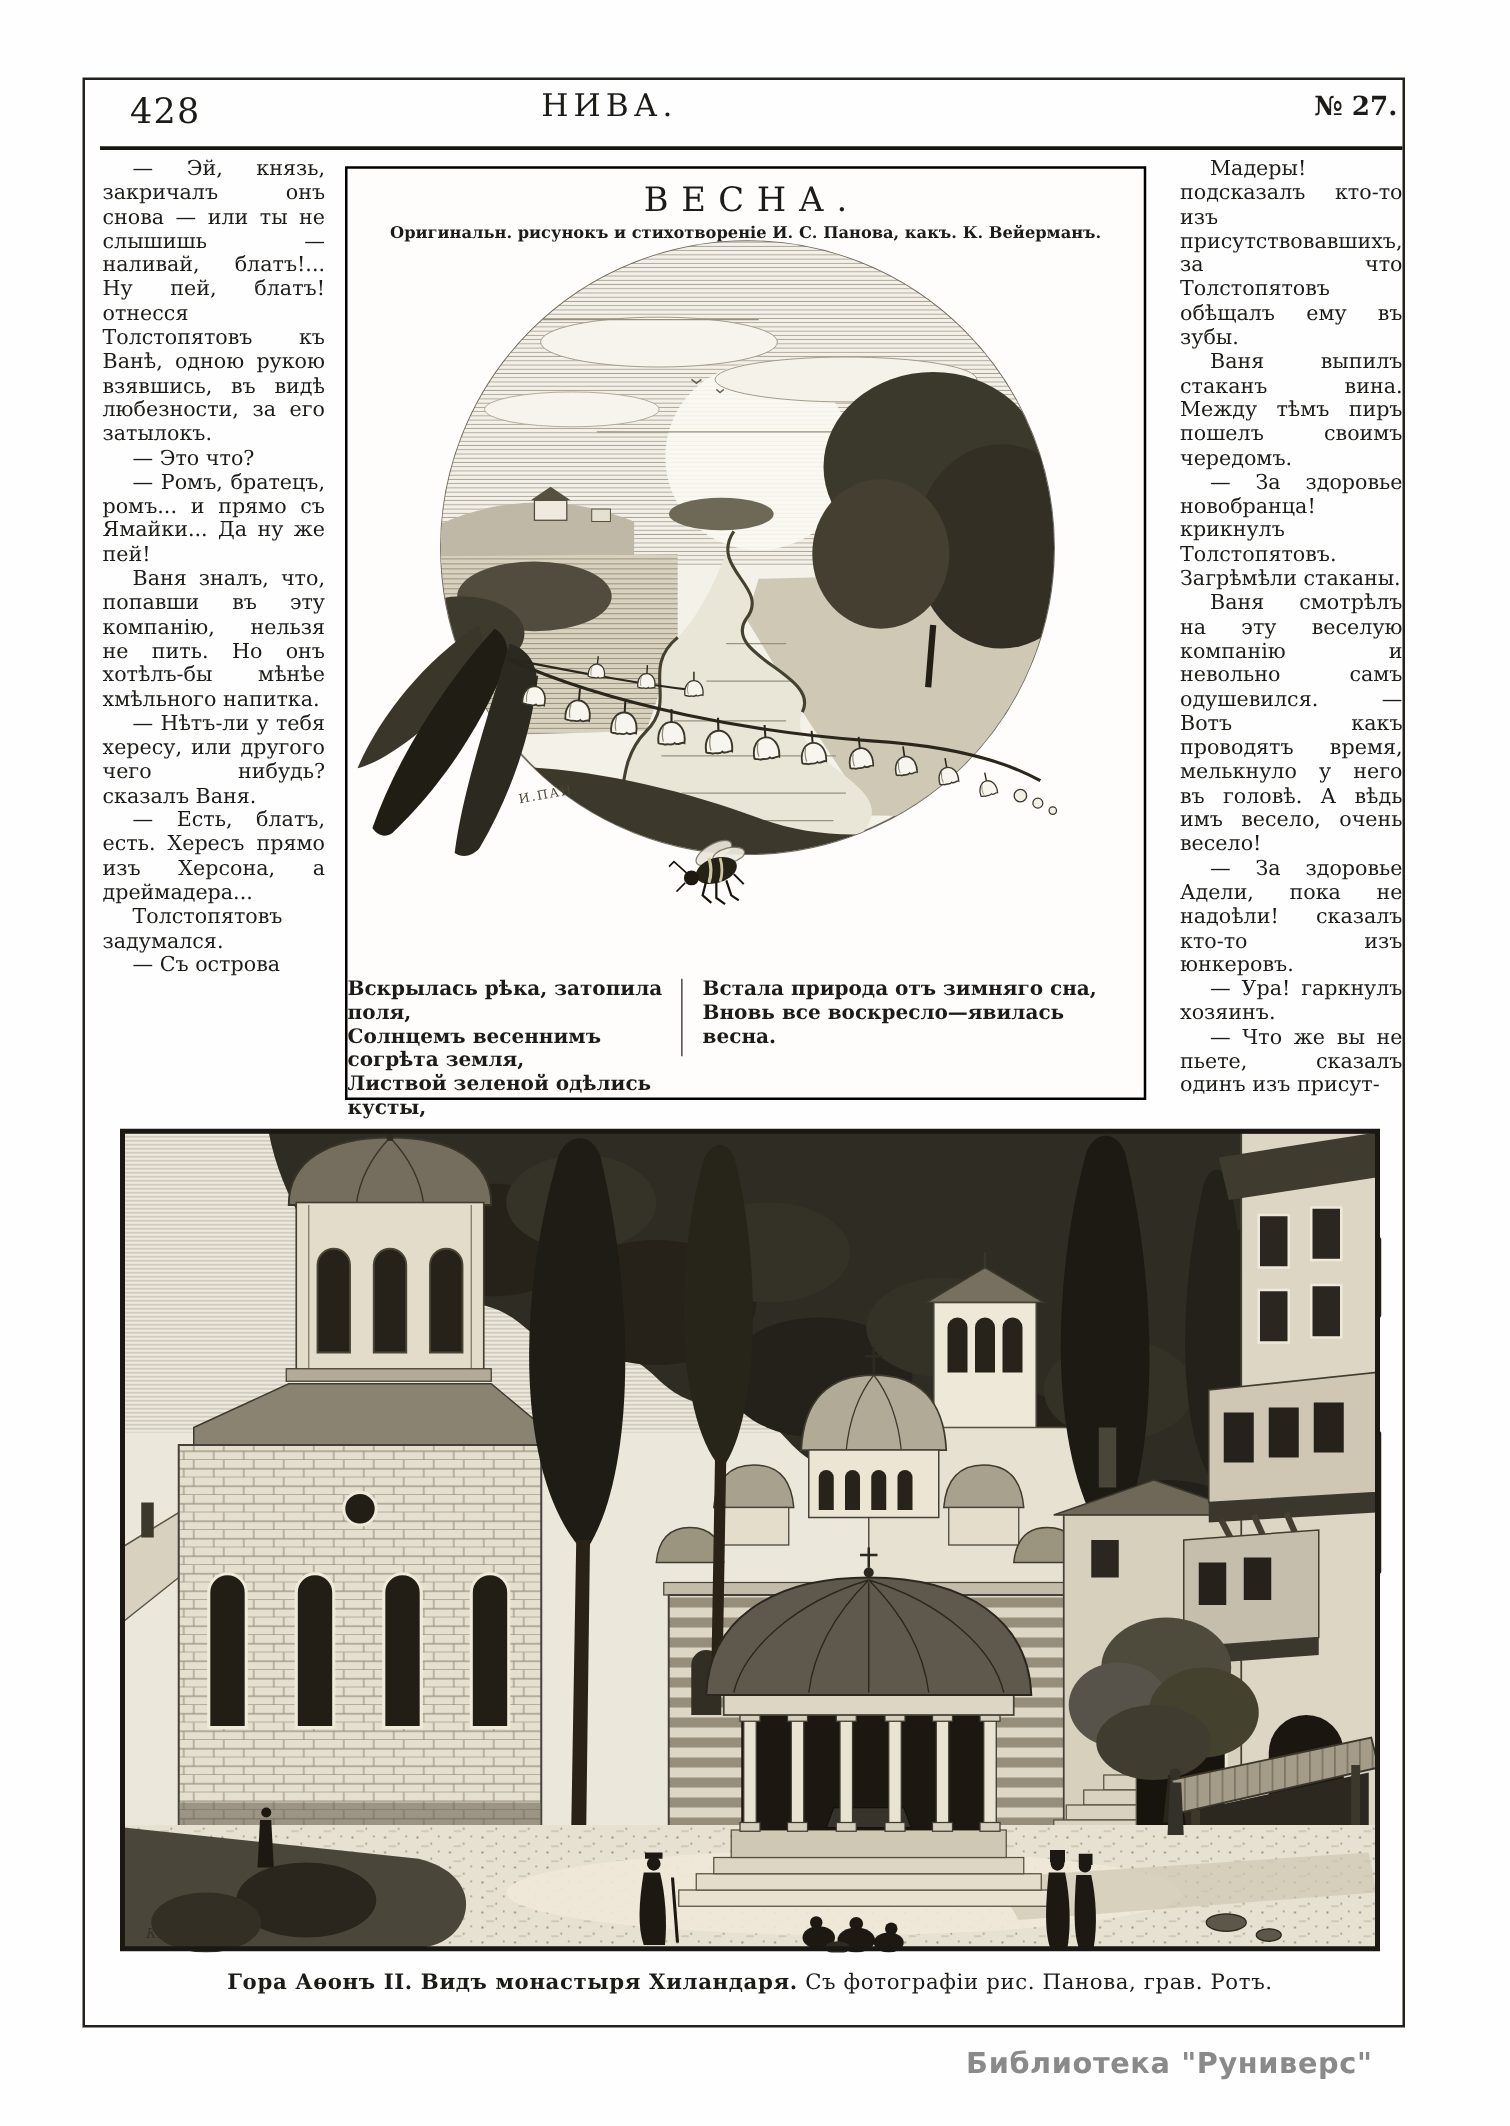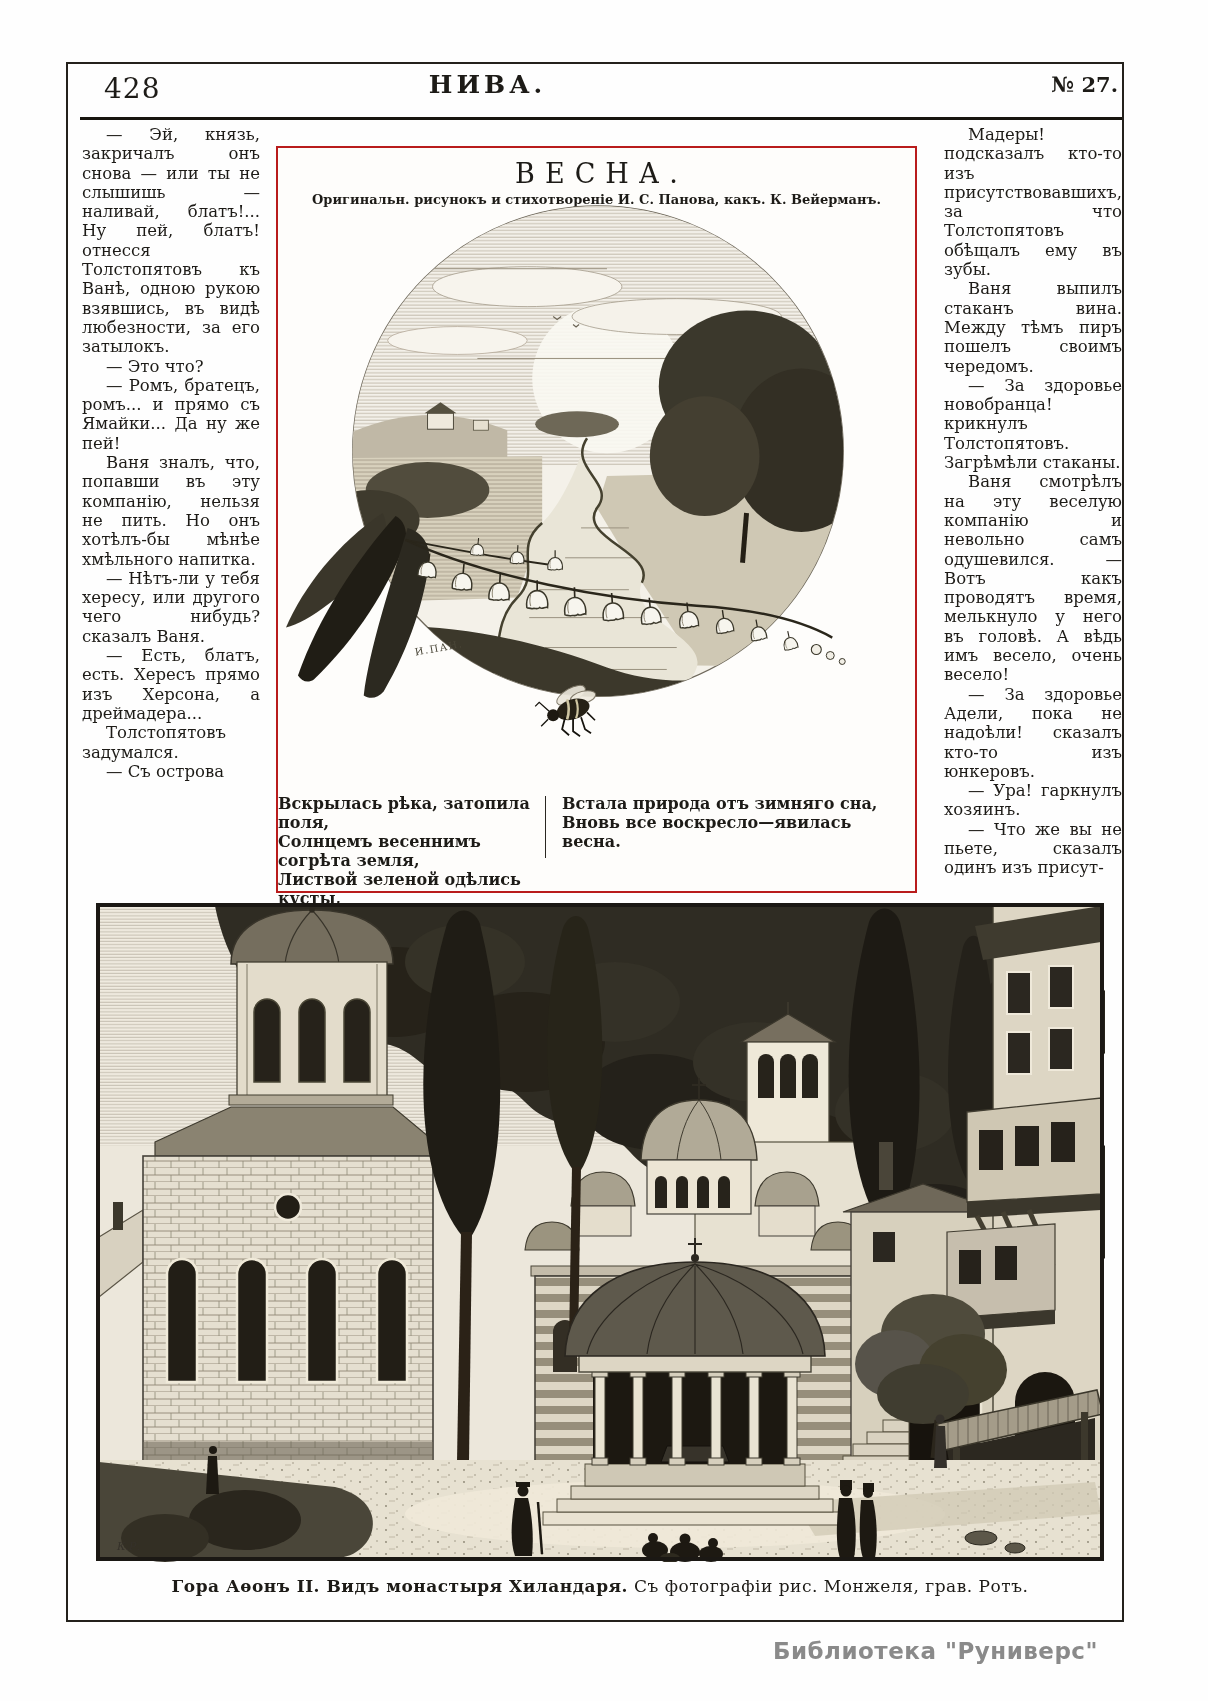--- a/index.html
+++ b/index.html
@@ -3,32 +3,32 @@
 <meta charset="utf-8">
 <style>
   html,body{margin:0;padding:0;background:#ffffff;}
   #page{position:relative;width:1208px;height:1701px;background:#fefefe;overflow:hidden;
         font-family:"DejaVu Serif", serif;color:#1d1b17;}
   .frame{position:absolute;left:66px;top:62px;width:1058px;height:1560px;
          border:2px solid #24211c;box-sizing:border-box;}
   
   .hdr-num{position:absolute;top:72px;left:104px;font-size:28px;letter-spacing:1px;}
   .hdr-title{position:absolute;top:70px;left:0;width:975px;text-align:center;
-             font-size:25px;font-weight:bold;letter-spacing:4px;}
+             font-size:25px;font-weight:normal;letter-spacing:4px;}
   .hdr-issue{position:absolute;top:72px;right:90px;font-size:21px;font-weight:bold;}
   .hdr-rule{position:absolute;top:117px;left:80px;width:1042px;height:3px;background:#17150f;}
   
   .col{position:absolute;top:125px;width:178px;font-size:16.5px;line-height:19.3px;
        text-align:justify;text-justify:inter-word;}
   .col p{margin:0;text-indent:24px;}
   .col-left{left:82px;}
   .col-right{left:944px;}
   
-  .feature{position:absolute;left:276px;top:146px;width:641px;height:747px;
-           border:2px solid #b91c1c;box-sizing:border-box;background:#fefdfb;}
+  .feature{position:absolute;left:276px;top:133px;width:641px;height:747px;
+           border:2px solid #000000;box-sizing:border-box;background:#fefdfb;}
   .feature-title{margin:10px 0 0 0;text-align:center;font-size:27px;letter-spacing:10px;
                  padding-left:10px;font-weight:normal;}
   .feature-credit{margin:3px 0 0 0;text-align:center;font-size:13px;font-weight:bold;}
   .spring-art{position:absolute;left:0;top:50px;width:637px;height:600px;}
   .poem{position:absolute;left:0;top:646px;width:100%;display:flex;
         font-size:16px;font-weight:bold;line-height:19px;}
   .poem-left{width:267px;box-sizing:border-box;}
   .poem-divider{width:1.5px;height:62px;margin-top:2px;background:#2a2721;}
   .poem-right{padding-left:16px;}
   .poem p{margin:0;}
@@ -472,18 +472,18 @@
       </g>
     </g>
 
     <text x="22" y="648" font-size="11" font-style="italic" fill="#35312a">К.Р.</text>
 
     <rect x="3" y="3" width="1004" height="654" fill="none" stroke="#1b1814" stroke-width="4"></rect>
   </svg>
 
   <div class="fig-caption">
     <span class="b">Гора Аѳонъ II. Видъ монастыря Хиландаря.</span>
-    <span>Съ фотографіи рис. Монжеля, грав. Ротъ.</span>
+    <span>Съ фотографіи рис. Панова, грав. Ротъ.</span>
   </div>
 
   <div class="watermark">Библиотека "Руниверс"</div>
 
 </div>
 
 </body></html>

